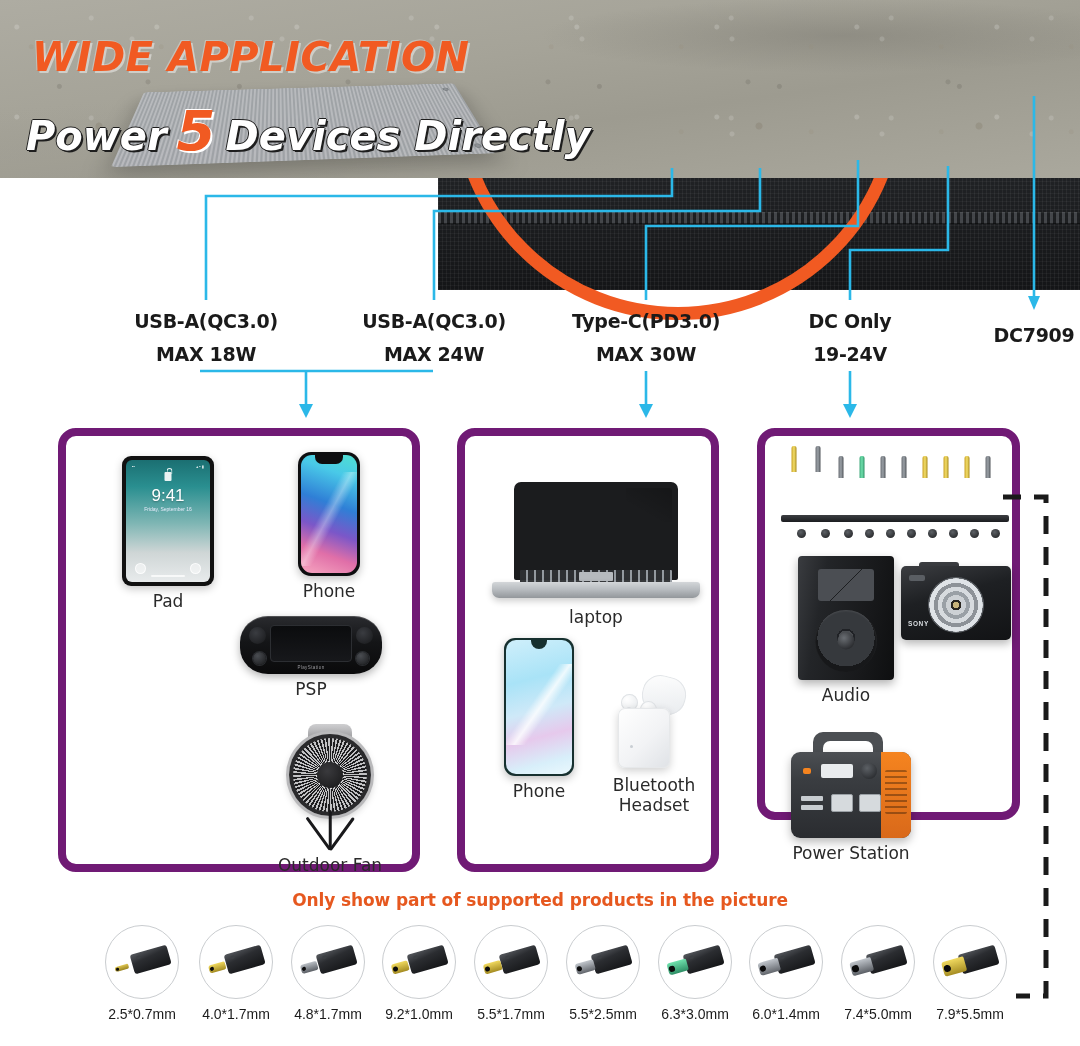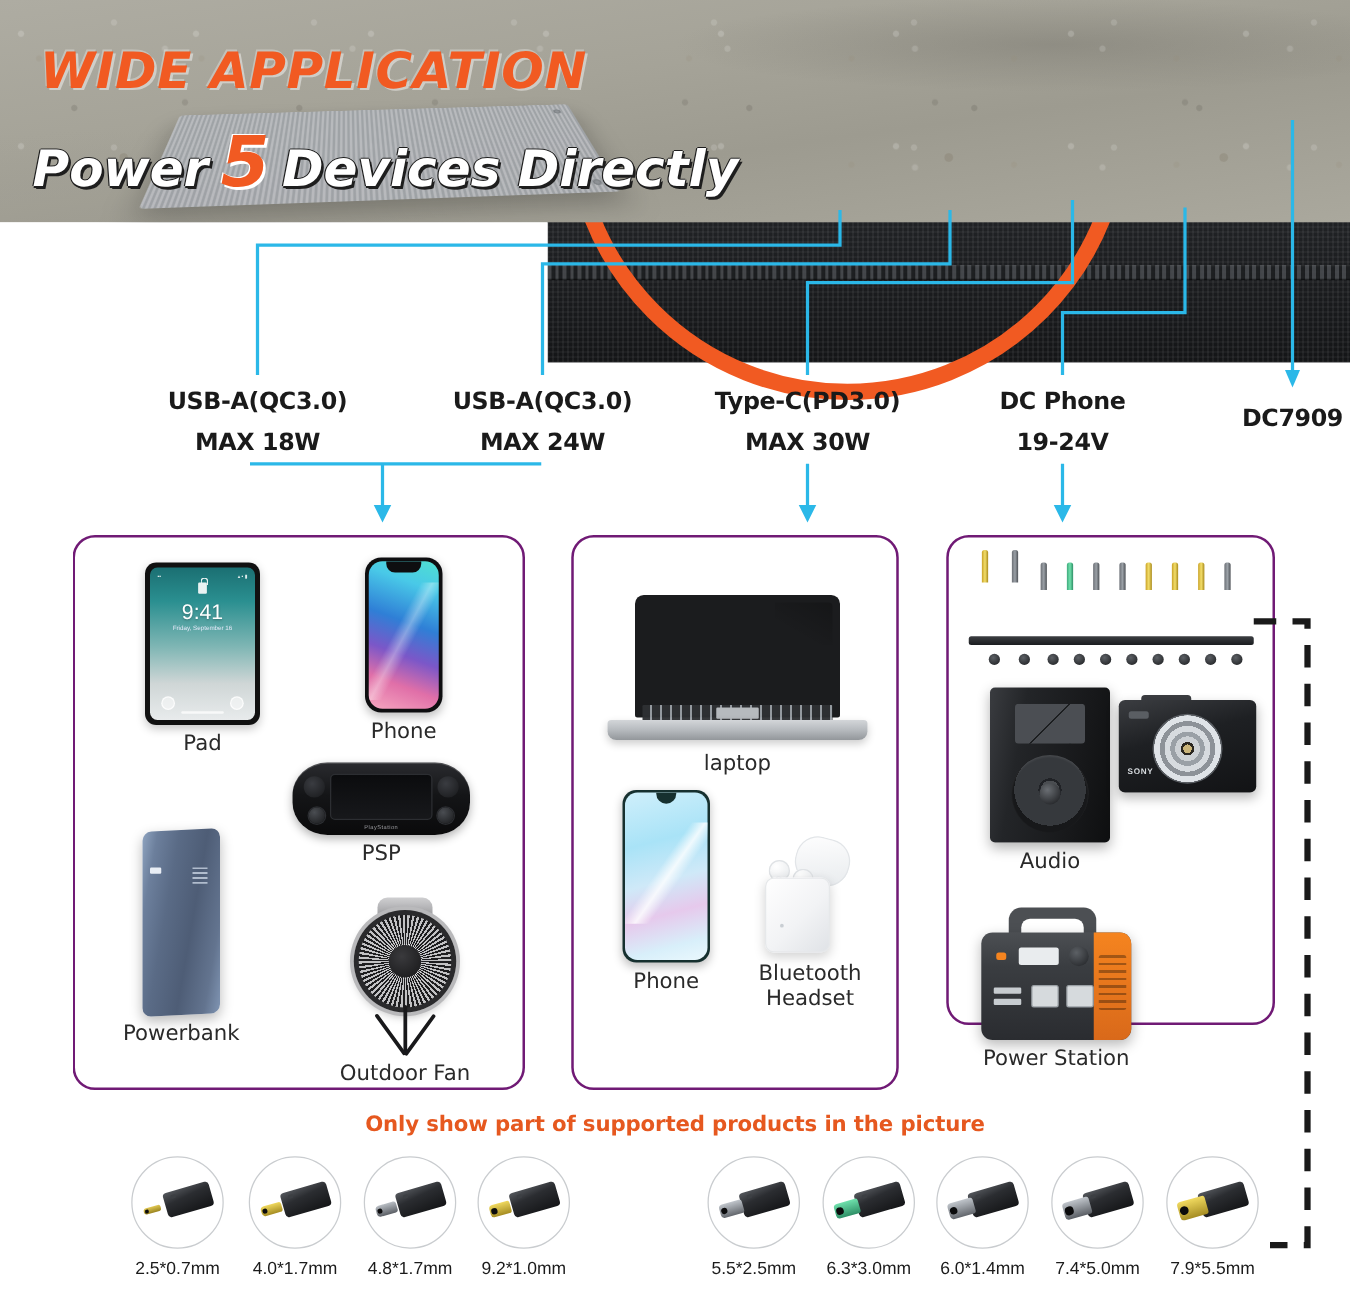--- a/index.html
+++ b/index.html
@@ -177,21 +177,21 @@
   .callout {
     position:absolute; text-align:center;
     font-family:"DejaVu Sans", sans-serif;
     color:#1a1a1a; font-weight:800;
   }
   .callout .l1 { font-size:19px; letter-spacing:-.3px; white-space:nowrap; }
   .callout .l2 { font-size:19px; margin-top:11px; letter-spacing:-.3px; white-space:nowrap; }
 
   
   .devbox {
-    position:absolute; border:2px solid #701a75; border-radius:18px; background:#fff;
+    position:absolute; border:8px solid #701a75; border-radius:18px; background:#fff;
   }
   .dev { position:absolute; text-align:center; }
   .dev .cap {
     font-family:"DejaVu Sans", sans-serif;
     font-size:17px; color:#2a2a2a; margin-top:6px; line-height:1.15; white-space:nowrap;
   }
   .dev .cap.two { white-space:normal; }
 
   
   .tablet {
@@ -582,21 +582,21 @@
   </div>
   <div class="callout" style="left:344px; top:310px; width:180px;">
     <div class="l1">USB-A(QC3.0)</div>
     <div class="l2">MAX 24W</div>
   </div>
   <div class="callout" style="left:556px; top:310px; width:180px;">
     <div class="l1">Type-C(PD3.0)</div>
     <div class="l2">MAX 30W</div>
   </div>
   <div class="callout" style="left:760px; top:310px; width:180px;">
-    <div class="l1">DC Phone</div>
+    <div class="l1">DC Only</div>
     <div class="l2">19-24V</div>
   </div>
   <div class="callout" style="left:954px; top:324px; width:160px;">
     <div class="l1">DC7909</div>
   </div>
 
   <div class="devbox" style="left:58px; top:428px; width:362px; height:444px;">
 
     <div class="dev" style="left:42px; top:20px; width:120px;">
       <div class="tablet">
@@ -630,28 +630,20 @@
         <span class="scr"></span>
         <span class="dpad"></span>
         <span class="btns"></span>
         <span class="stickL"></span>
         <span class="stickR"></span>
         <span class="brand">PlayStation</span>
       </div>
       <div class="cap">PSP</div>
     </div>
 
-    <div class="dev" style="left:10px; top:234px; width:150px;">
-      <div class="powerbank">
-        <span class="body"></span>
-        <span class="port"></span>
-        <span class="leds"></span>
-      </div>
-      <div class="cap">Powerbank</div>
-    </div>
 
     <div class="dev" style="left:186px; top:286px; width:156px;">
       <div class="fan">
         <span class="hood"></span>
         <span class="cage"></span>
         <span class="legs">
           <span class="leg a"></span>
           <span class="leg b"></span>
           <span class="leg c"></span>
         </span>
@@ -795,20 +787,30 @@
       <div class="circle">
         <span class="plug">
           <span class="body"></span>
           <span class="nose" style="width:17px;height:10px;background:linear-gradient(180deg,#efd85e,#a58c22);"></span>
           <span class="hole" style="width:4.5px;height:4.5px;"></span>
         </span>
       </div>
       <div class="label">9.2*1.0mm</div>
     </div>
 
+    <div class="conn" style="left:461px;">
+      <div class="circle">
+        <span class="plug">
+          <span class="body"></span>
+          <span class="nose" style="width:18px;height:10px;background:linear-gradient(180deg,#efd85e,#a58c22);"></span>
+          <span class="hole" style="width:4.5px;height:4.5px;"></span>
+        </span>
+      </div>
+      <div class="label">5.5*1.7mm</div>
+    </div>
 
     <div class="conn" style="left:553px;">
       <div class="circle">
         <span class="plug">
           <span class="body"></span>
           <span class="nose" style="width:19px;height:11px;background:linear-gradient(180deg,#c0c5cb,#63676d);"></span>
           <span class="hole" style="width:5px;height:5px;"></span>
         </span>
       </div>
       <div class="label">5.5*2.5mm</div>

